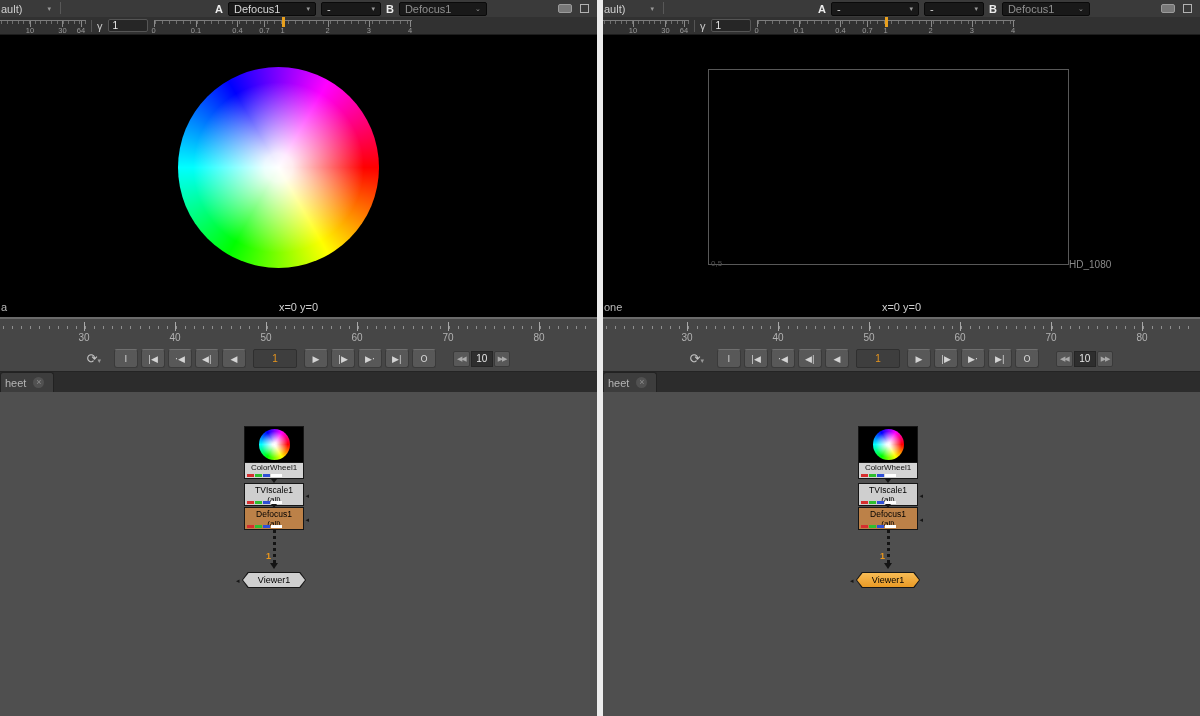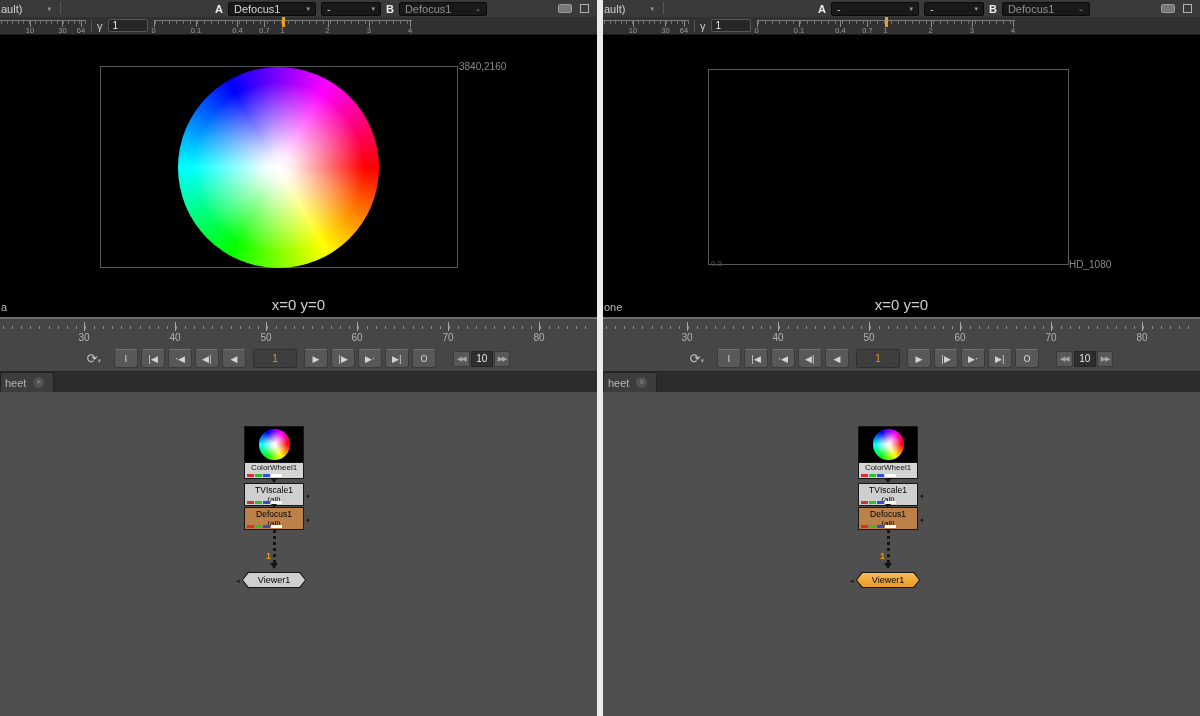--- a/index.html
+++ b/index.html
@@ -55,21 +55,21 @@
         hsl(450,100%,50%) 180deg, hsl(480,100%,50%) 210deg, hsl(510,100%,50%) 240deg,
         hsl(540,100%,50%) 270deg, hsl(570,100%,50%) 300deg, hsl(600,100%,50%) 330deg,
         hsl(630,100%,50%) 360deg);
     border-radius: 50%;
   }
   .colorwheel-main { position: absolute; left: 178px; top: 32px; width: 201px; height: 201px; }
 
   
   .statusbar { height: 20px; background: #000; position: relative; flex: none; }
   .chan-text { position: absolute; left: 1px; bottom: 4px; font-size: 11px; color: #b8b8b8; }
-  .coords-text { position: absolute; left: 0; right: 0; bottom: 4px; text-align: center; font-size: 15px; color: #cfcfcf; }
+  .coords-text { position: absolute; left: 0; right: 0; bottom: 4px; text-align: center; font-size: 11px; color: #cfcfcf; }
 
   
   .timeline { height: 29px; background: #464646; border-top: 2px solid #6a6a6a; position: relative; flex: none; }
   .ttick { position: absolute; top: 7px; width: 1px; height: 3px; background: #8f8f8f; }
   .ttick.major { top: 3px; height: 9px; background: #a8a8a8; }
   .ttick-label { position: absolute; top: 13px; transform: translateX(-50%); font-size: 10px; color: #b2b2b2; }
 
   
   .transport { height: 25px; background: #464646; display: flex; align-items: center; justify-content: center; gap: 3px; flex: none; }
   .loop-btn { display: flex; align-items: flex-end; margin-right: 10px; color: #c2c2c2; cursor: default; }
@@ -234,23 +234,20 @@
           <span class="rtick-label" style="left: 174.15px;">2</span>
           <span class="rtick major" style="left: 215.43px;"></span>
           <span class="rtick-label" style="left: 215.43px;">3</span>
           <span class="rtick major" style="left: 256.71px;"></span>
           <span class="rtick-label" style="left: 256.71px;">4</span>
           <span class="slider-handle" style="left: 129px;"></span>
         </div>
     </div>
 
     <div class="viewer">
-      <div class="fmt-box">
-        <span class="fmt-label">3840,2160</span>
-      </div>
       <div class="colorwheel-main wheel-bg"></div>
     </div>
 
     <div class="statusbar">
       <span class="chan-text">a</span>
       <span class="coords-text">x=0 y=0</span>
     </div>
 
     <div class="timeline">
         <span class="ttick" style="left: 3px;"></span>

